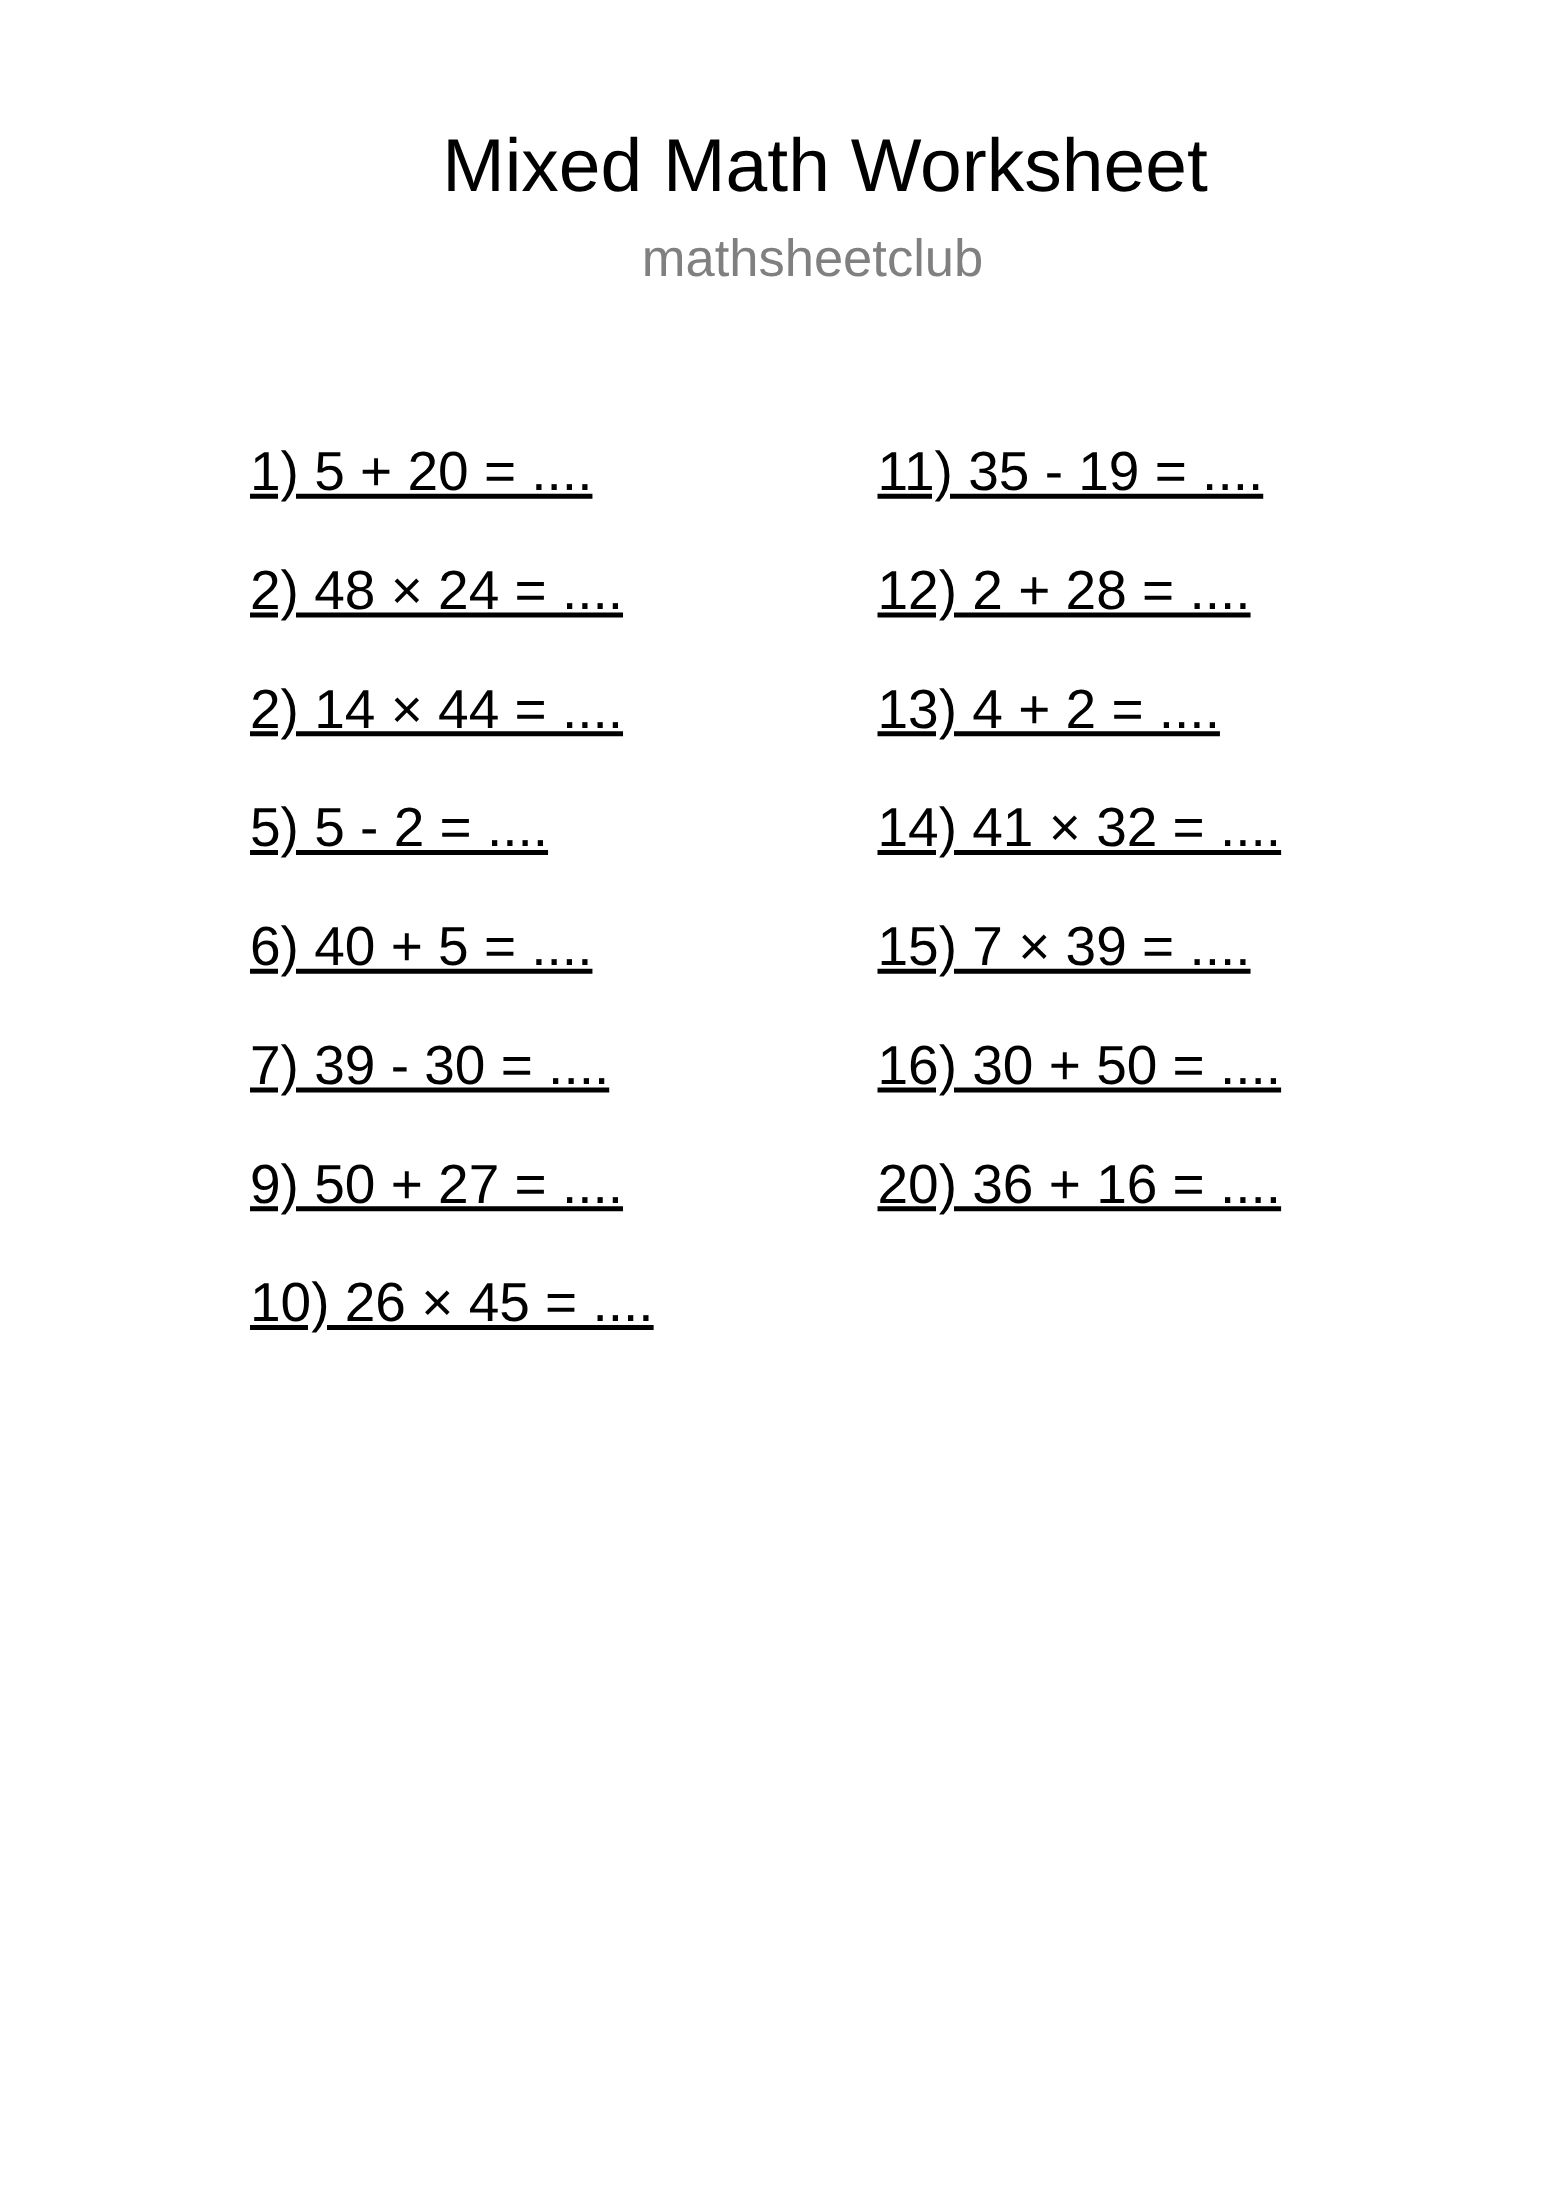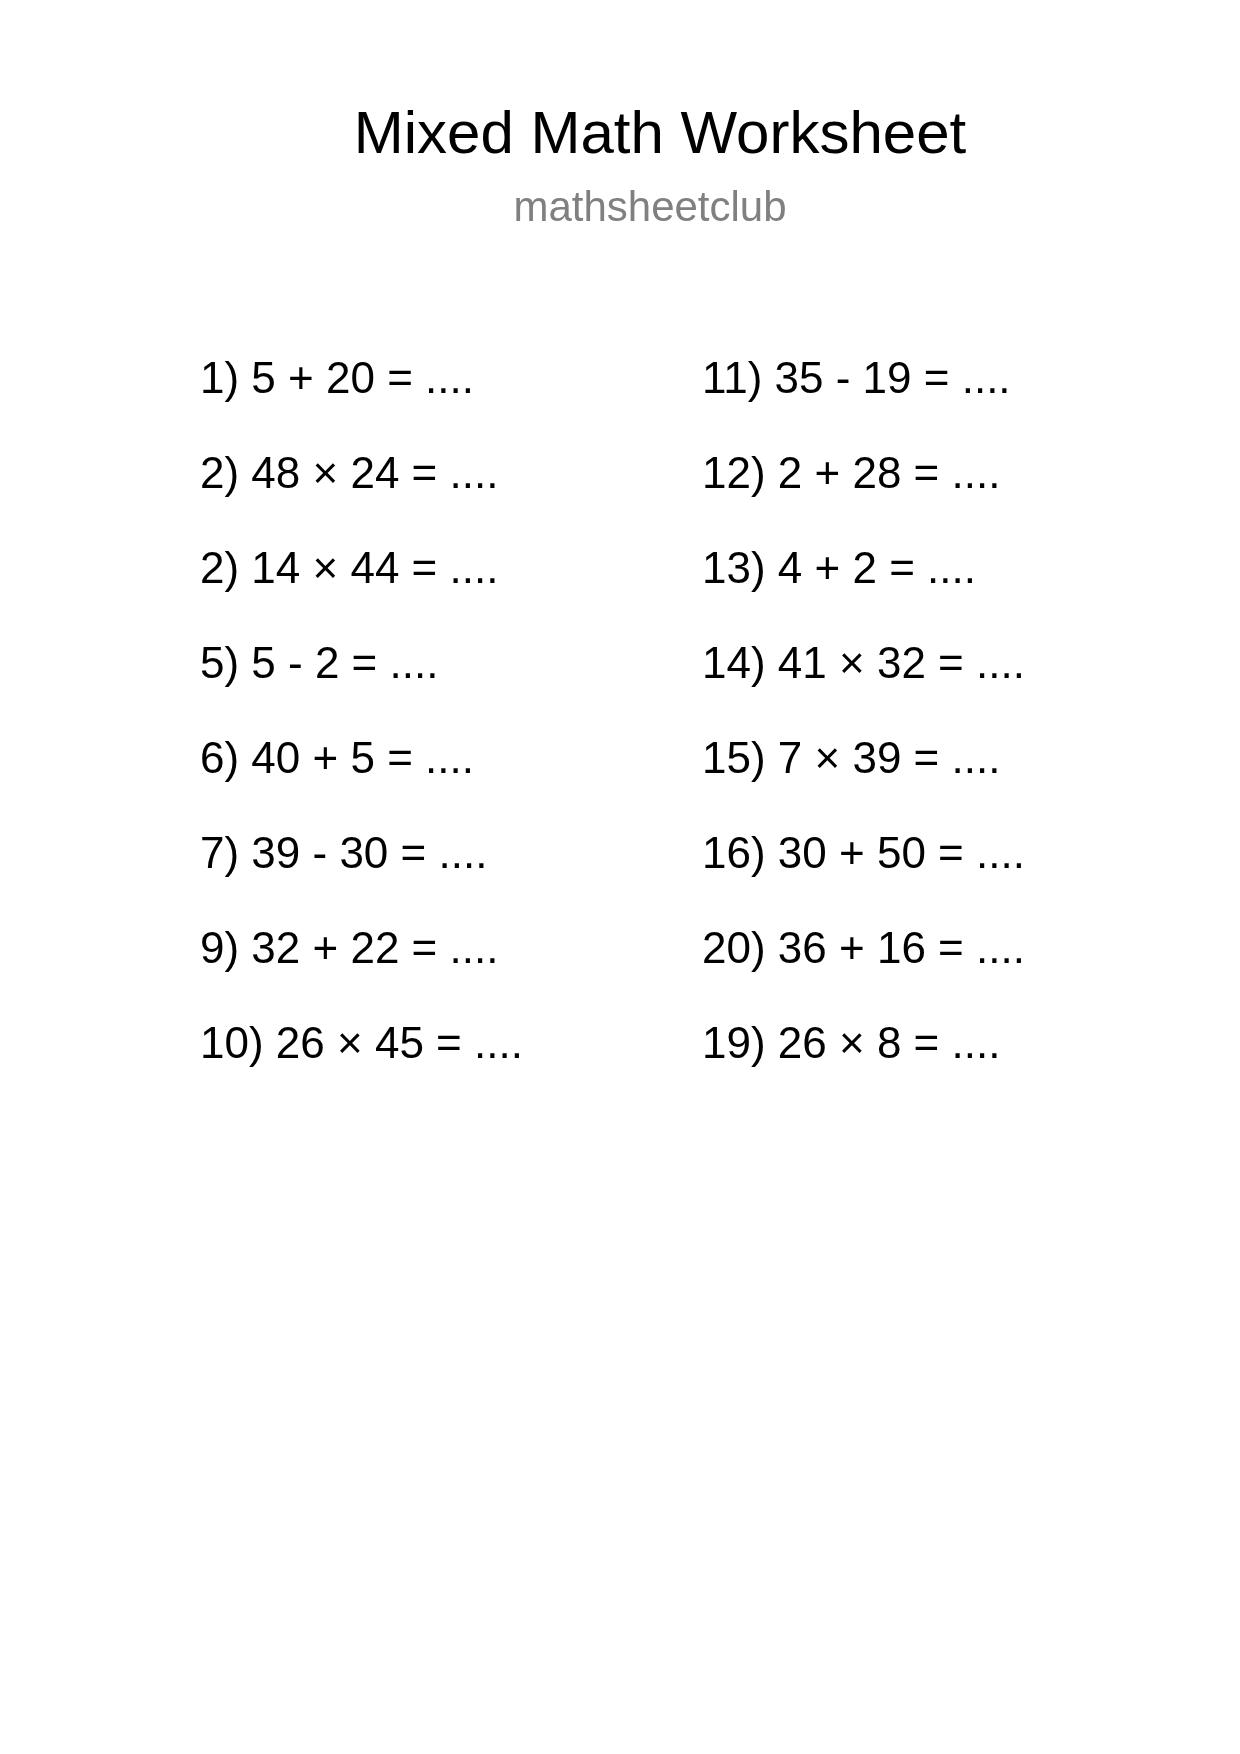--- a/index.html
+++ b/index.html
@@ -5,41 +5,40 @@
   html, body { margin: 0; padding: 0; background: #ffffff; }
   body { width: 1240px; height: 1754px; position: relative; overflow: hidden;
          font-family: "Liberation Sans", sans-serif; color: #000; }
   .title { position: absolute; top: 98px; left: 0; width: 1320px; text-align: center;
            font-size: 60px; line-height: 70px; color: #000; }
   .subtitle { position: absolute; top: 182px; left: 0; width: 1300px; text-align: center;
               font-size: 42px; line-height: 50px; color: #808080; }
   .col { position: absolute; top: 350px; }
   .col.left { left: 200px; }
   .col.right { left: 702px; }
-  .problem { height: 95px; font-size: 44px; line-height: 56px; white-space: pre; }
+  .problem { height: 95px; font-size: 44px; line-height: 56px; white-space: pre; text-decoration: underline; }
 </style>
 </head>
 <body>
 
 <div class="title">Mixed Math Worksheet</div>
 <div class="subtitle">mathsheetclub</div>
 
 <div class="col left">
   <div class="problem">1) 5 + 20 = ....</div>
   <div class="problem">2) 48 × 24 = ....</div>
   <div class="problem">2) 14 × 44 = ....</div>
   <div class="problem">5) 5 - 2 = ....</div>
   <div class="problem">6) 40 + 5 = ....</div>
   <div class="problem">7) 39 - 30 = ....</div>
-  <div class="problem">9) 32 + 22 = ....</div>
+  <div class="problem">9) 50 + 27 = ....</div>
   <div class="problem">10) 26 × 45 = ....</div>
 </div>
 
 <div class="col right">
   <div class="problem">11) 35 - 19 = ....</div>
   <div class="problem">12) 2 + 28 = ....</div>
   <div class="problem">13) 4 + 2 = ....</div>
   <div class="problem">14) 41 × 32 = ....</div>
   <div class="problem">15) 7 × 39 = ....</div>
   <div class="problem">16) 30 + 50 = ....</div>
   <div class="problem">20) 36 + 16 = ....</div>
-  <div class="problem">19) 26 × 8 = ....</div>
 </div>
 
 </body></html>

